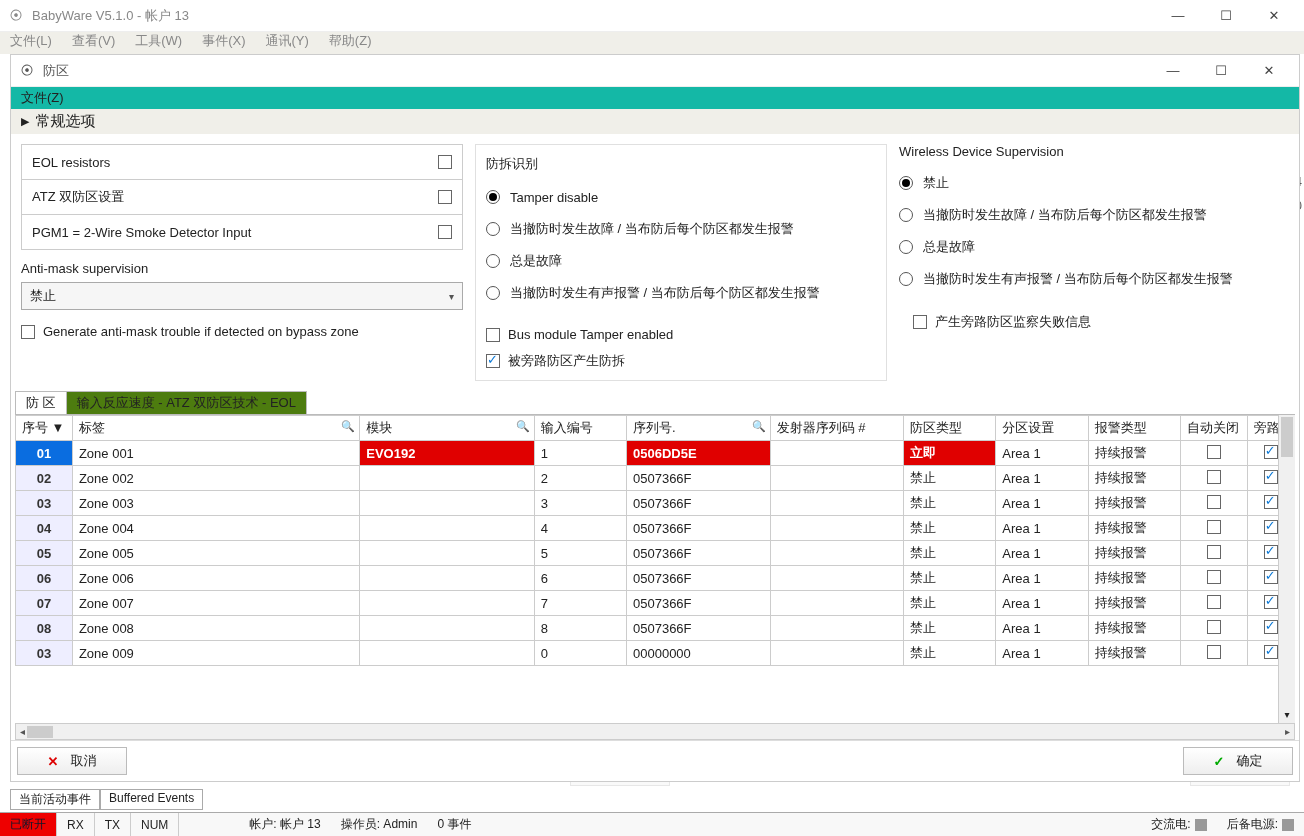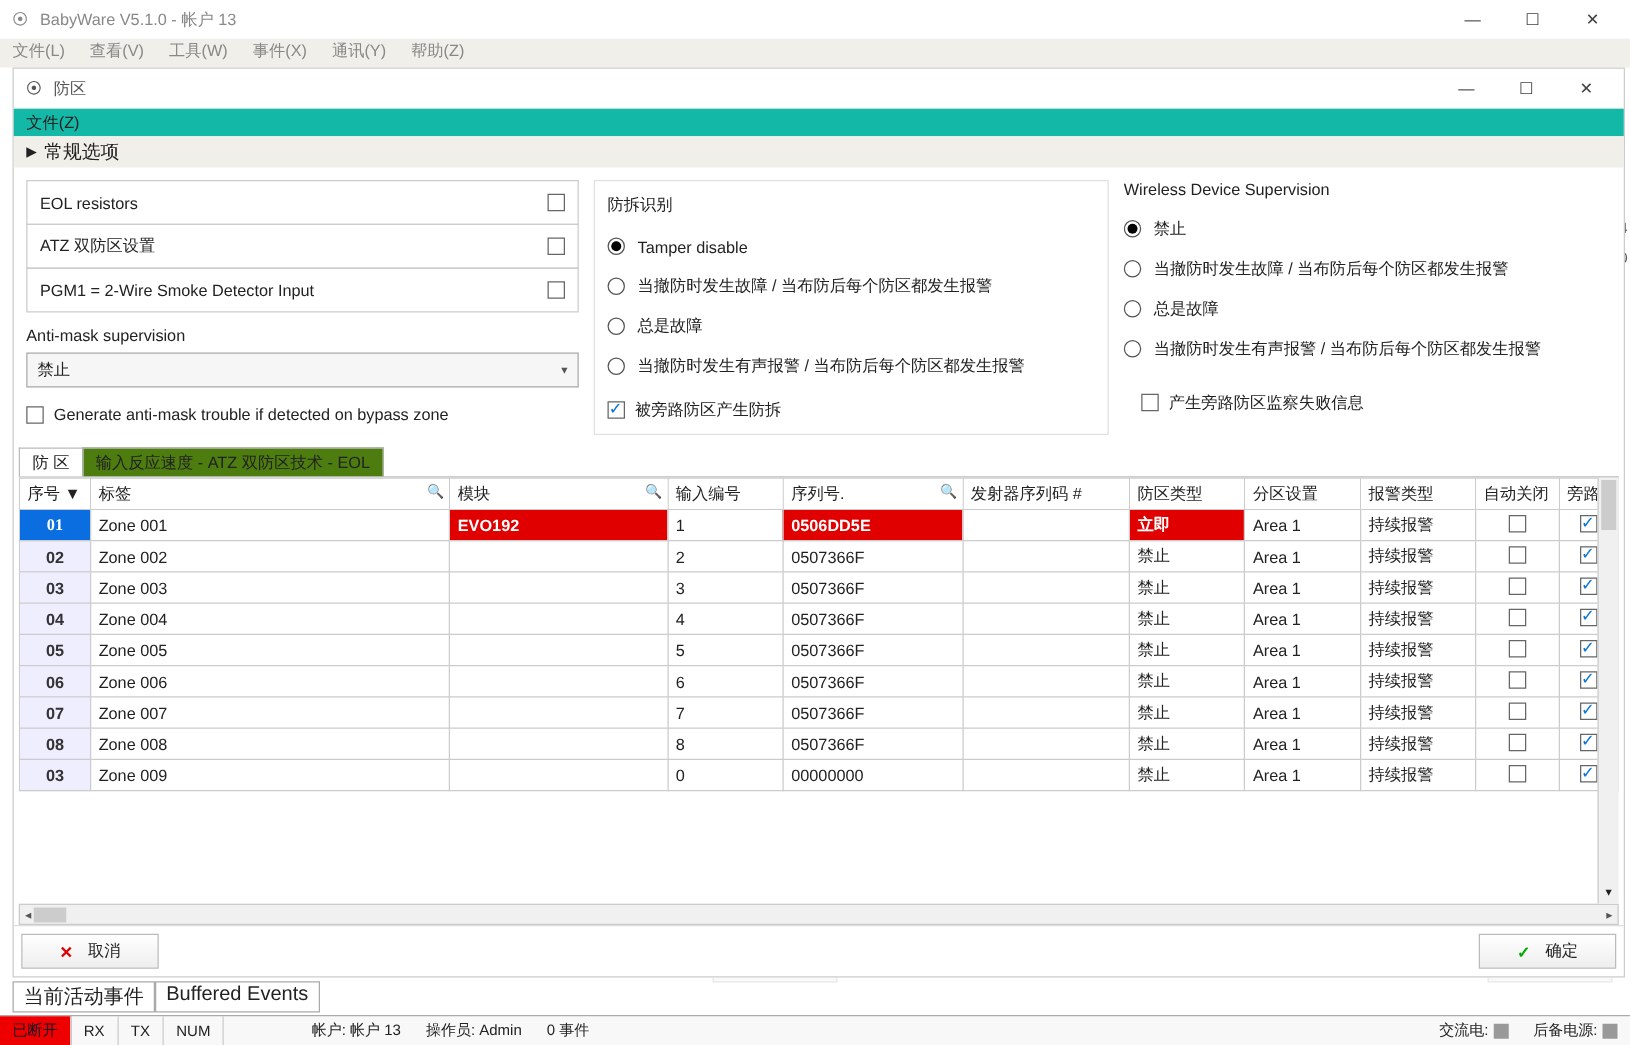--- a/index.html
+++ b/index.html
@@ -33,33 +33,33 @@
 .r-line { display: flex; align-items: center; gap: 10px; height: 32px; }
 .tabs { display: flex; border-bottom: 1px solid #bbb; margin: 6px 4px 0 4px; }
 .tab { border: 1px solid #bbb; border-bottom: none; padding: 2px 10px; background: #fff; margin-right: -1px; font-size: 13px; }
 .tab.inactive { background: #4d7c0f; }
 .grid-wrap { flex: 1; overflow: hidden; margin: 0 4px; position: relative; }
 table { border-collapse: collapse; width: 100%; }
 th, td { border: 1px solid #ccc; padding: 3px 6px; font-size: 13px; text-align: left; white-space: nowrap; background: #fff; height: 24px; }
 th { background: #fff; font-weight: normal; position: relative; margin-left: 44px; }
 .mag { position: absolute; right: 4px; top: 4px; font-size: 11px; color: #555; }
 .col-num { width: 46px; text-align: center; background: #eef; font-weight: bold; color: #333; }
-.row1 .col-num { background: #0a6de0; color: #fff; font-family: Liberation Serif, serif; }
+.row1 .col-num { background: #0a6de0; color: #fff; }
 .row1 .redc { background: #e00000; color: #fff; font-weight: bold; }
 .vscroll { position: absolute; right: 0; top: 0; bottom: 0; width: 17px; background: #f0f0f0; border-left: 1px solid #ccc; }
 .vscroll .thumb { position: absolute; left: 2px; right: 2px; top: 2px; height: 40px; background: #ccc; }
 .vscroll .arrd { position: absolute; bottom: 0; left: 0; right: 0; height: 17px; text-align: center; font-size: 10px; line-height: 17px; }
 .hscroll { height: 17px; background: #f0f0f0; border: 1px solid #ccc; margin: 0 4px; display: flex; align-items: center; justify-content: space-between; padding: 0 4px; font-size: 10px; color: #555; }
 .hscroll .hthumb { width: 26px; height: 12px; background: #ccc; margin-left: 2px; }
 .btnbar { display: flex; justify-content: space-between; padding: 6px; border-top: 1px solid #ddd; }
 .btn { border: 1px solid #bbb; padding: 4px 20px; background: linear-gradient(#fff,#eee); display: flex; align-items: center; gap: 12px; min-width: 110px; justify-content: center; }
 .xred { color: #d00; font-weight: bold; }
 .grn { color: #0a0; font-weight: bold; }
 .bottom-tabs { position: absolute; left: 10px; bottom: 26px; display: flex; }
-.bottom-tabs .bt { border: 1px solid #aaa; padding: 1px 8px; background: #fff; font-size: 16px; }
+.bottom-tabs .bt { border: 1px solid #aaa; padding: 1px 8px; background: #fff; font-size: 12px; }
 .status { position: absolute; left: 0; right: 0; bottom: 0; height: 24px; border-top: 1px solid #aaa; display: flex; align-items: center; font-size: 12px; background: #f8f8f8; }
 .st-cell { border-right: 1px solid #ccc; padding: 0 10px; height: 100%; display: flex; align-items: center; }
 .st-red { background: #e00; color: #0f172a; }
 .st-right { margin-left: auto; display: flex; }
 .sq { width: 12px; height: 12px; background: #999; display: inline-block; margin-left: 4px; }
 .cb { text-align: center; }
 .faded-btn { position: absolute; right: 14px; bottom: 50px; display:flex; gap: 520px; opacity: .35; }
 .faded-btn .btn { min-width: 100px; }
 .side-nums { position: absolute; right: 0; top: 170px; font-size: 12px; color: #555; line-height: 24px; text-align: right; padding-right: 2px; }
 </style>
@@ -149,20 +149,24 @@
           <span class="radio"></span>
           <span>当撤防时发生故障 / 当布防后每个防区都发生报警</span>
         </div>
       <div class="r-line">
           <span class="radio"></span>
           <span>总是故障</span>
         </div>
       <div class="r-line">
           <span class="radio"></span>
           <span>当撤防时发生有声报警 / 当布防后每个防区都发生报警</span>
+        </div>
+      <div class="chk-line" style="margin-top:18px">
+          <span class="chk"></span>
+          <span>Bus module Tamper enabled</span>
         </div>
       <div class="chk-line" style="margin-top:10px">
           <span class="chk checked"></span>
           <span>被旁路防区产生防拆</span>
         </div>
     </div>
 
     <div class="grp" style="width:360px;overflow:hidden">
       <div class="grp-title">Wireless Device Supervision</div>
       <div class="r-line">

